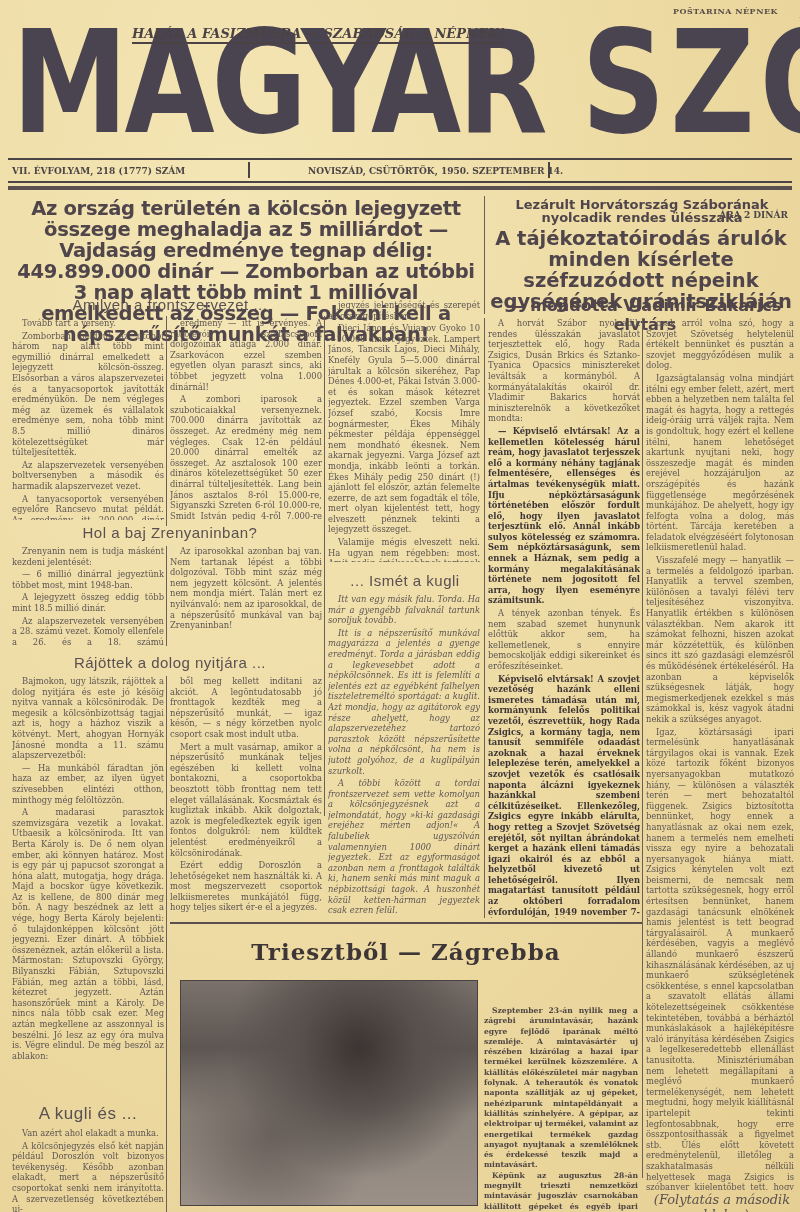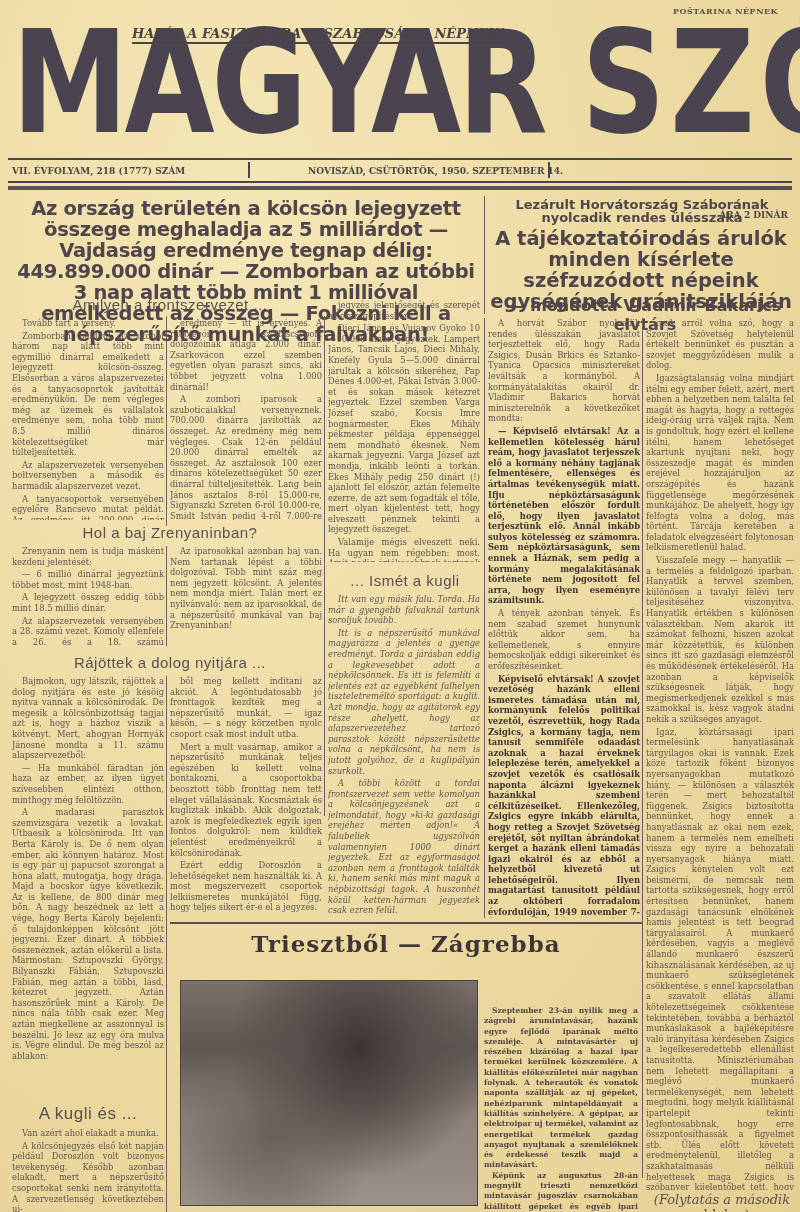--- a/index.html
+++ b/index.html
@@ -35,21 +35,21 @@
   .col p{margin:0 0 2px 0;text-indent:10px;}
   .col .b{font-weight:bold;color:#3d3535;}
   .vline{position:absolute;width:1px;background:#6a5f5a;}
   .hline{position:absolute;height:2px;background:#5a4f4c;}
   .photo{background:
     radial-gradient(circle at 60% 30%, #3b3533 0%, #58504c 25%, transparent 55%),
     radial-gradient(circle at 30% 70%, #6b625d 0%, transparent 40%),
     linear-gradient(180deg,#7a716b 0%,#5e5652 30%,#8b827a 60%,#9a9088 100%);
     border:1px solid #4a4240;}
   .box-title{font-family:"DejaVu Serif",serif;font-weight:bold;font-size:23px;color:#3e3536;
-    text-align:center;letter-spacing:1px;}
+    text-align:center;letter-spacing:1px;margin-top:8px;}
   .caption{font-size:7.6px;line-height:10.3px;font-weight:bold;color:#4f4644;text-align:justify;}
   .caption p{margin:0;text-indent:8px;}
   .cont{font-style:italic;font-size:13px;color:#5a5150;}
 </style>
 </head>
 <body>
 
 <div class="paper"></div>
 
 <div class="abs postage">POŠTARINA NÉPNEK</div>

